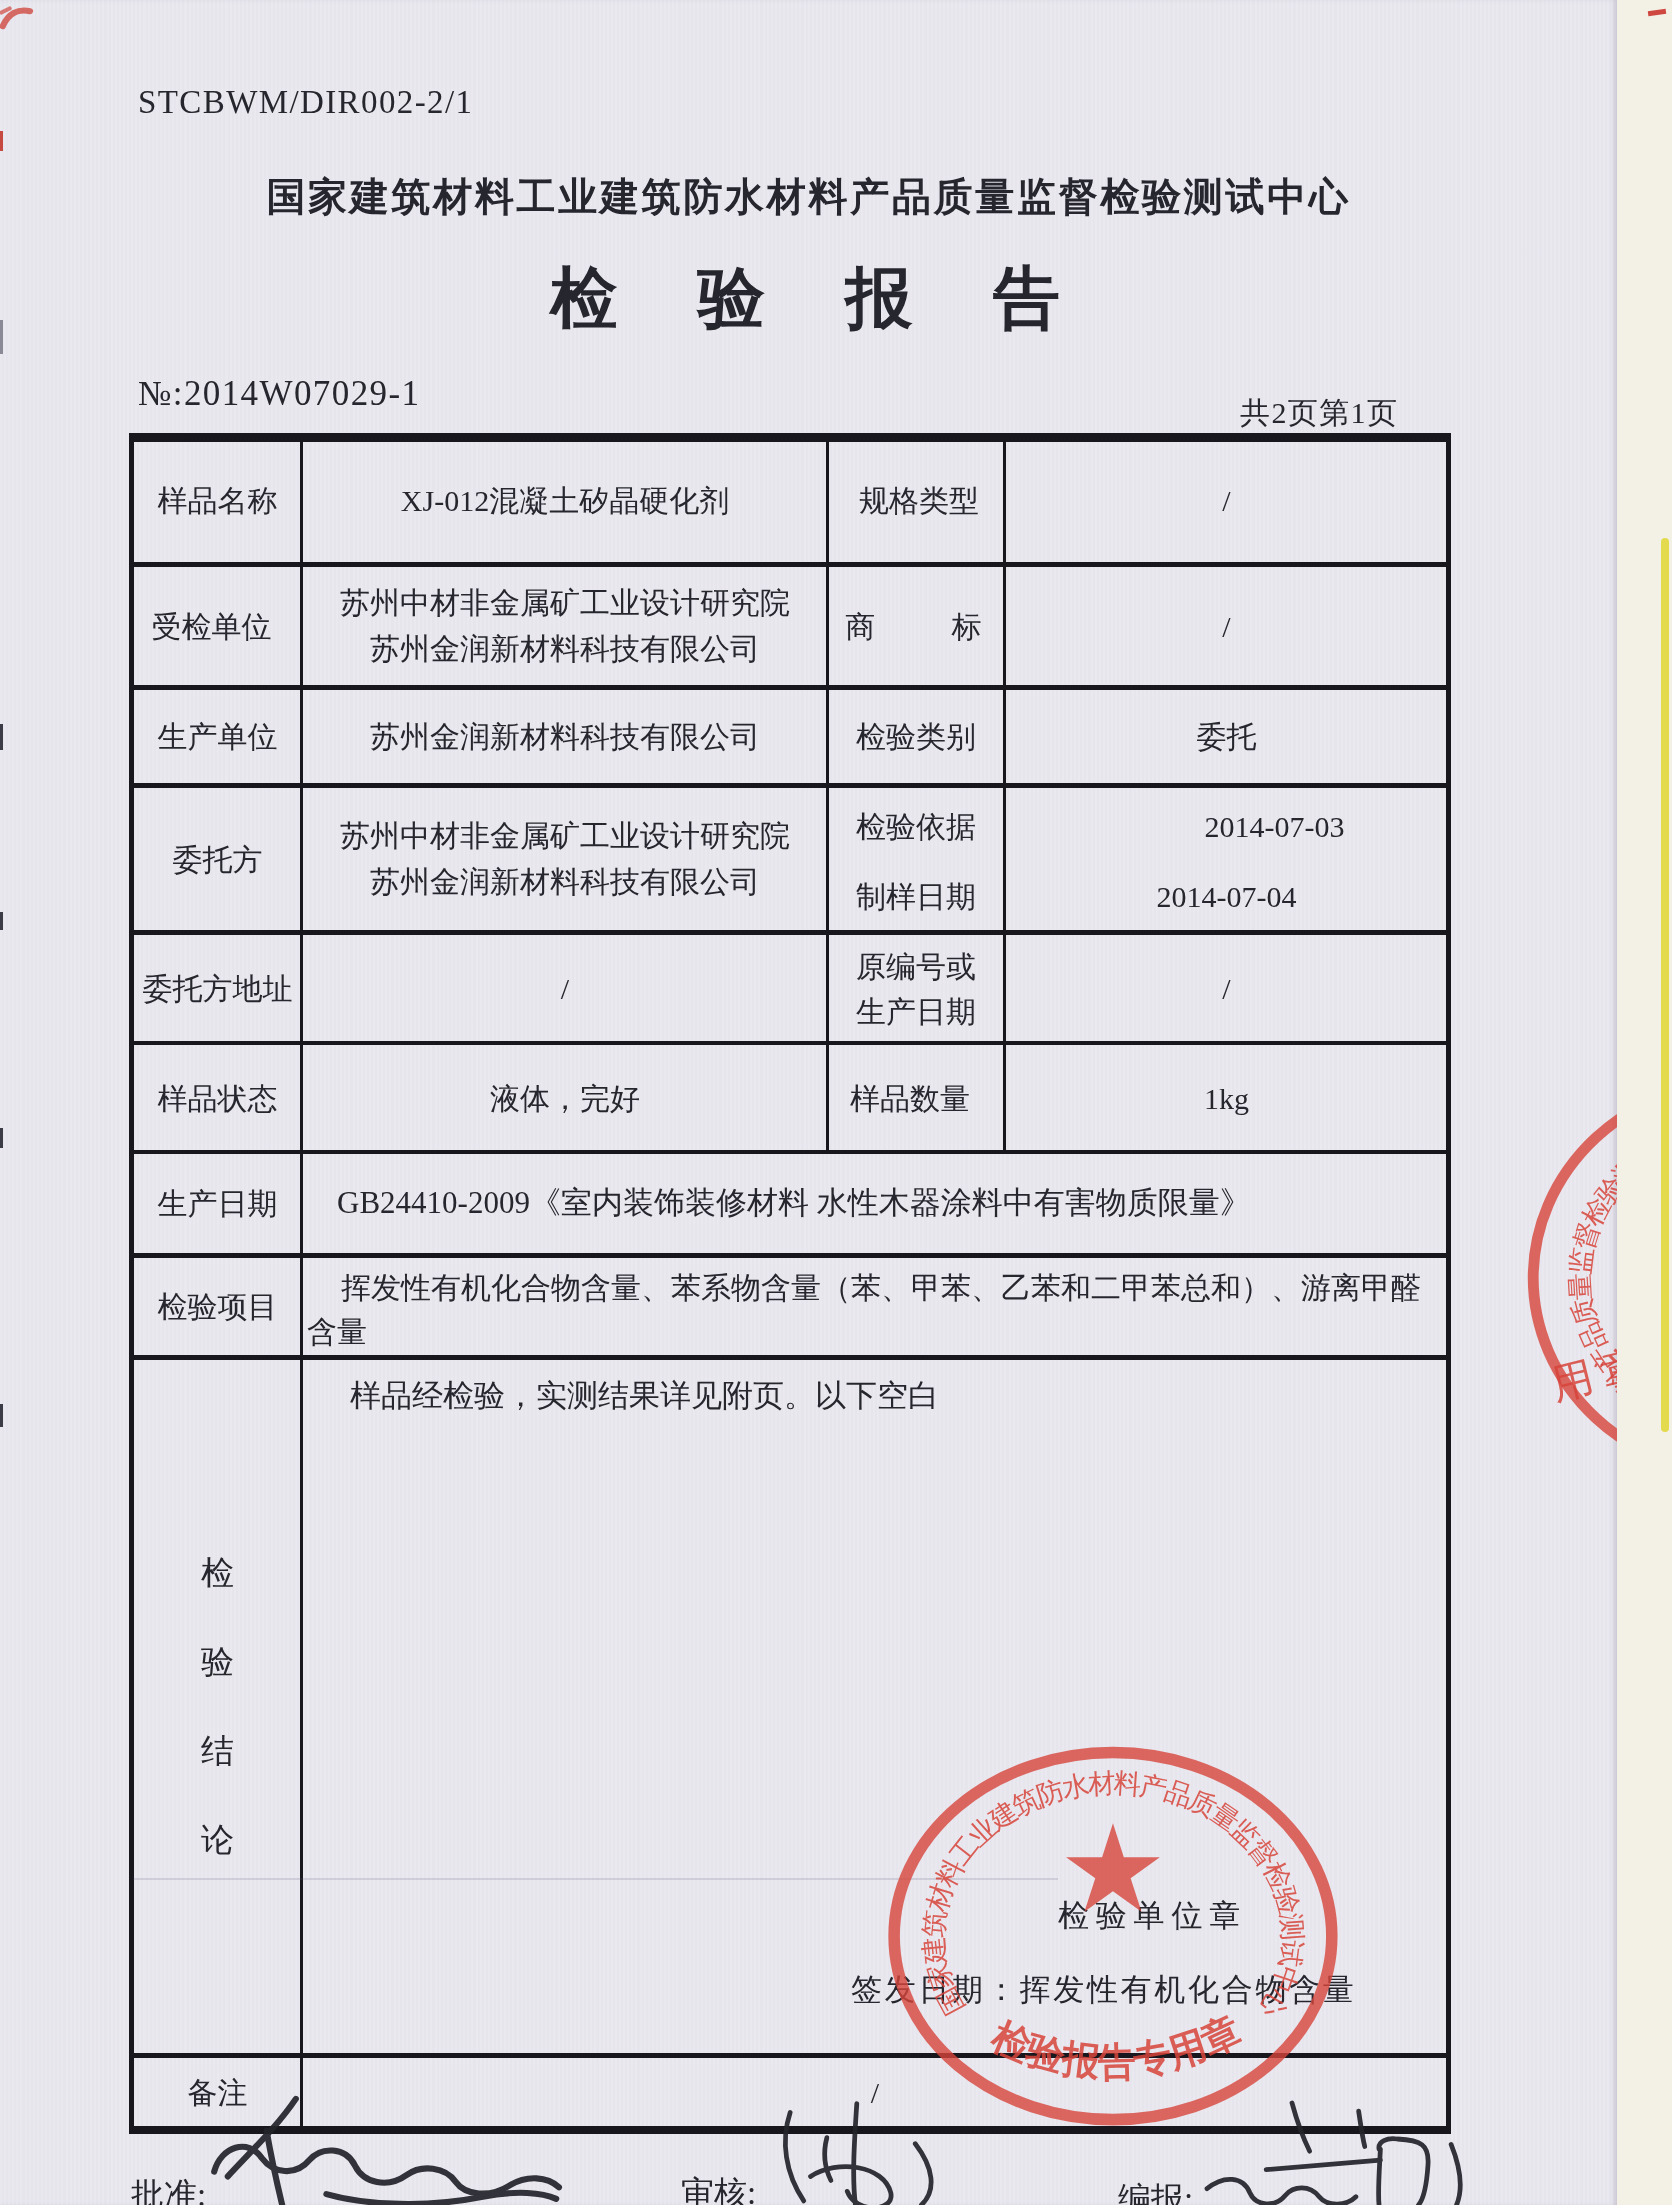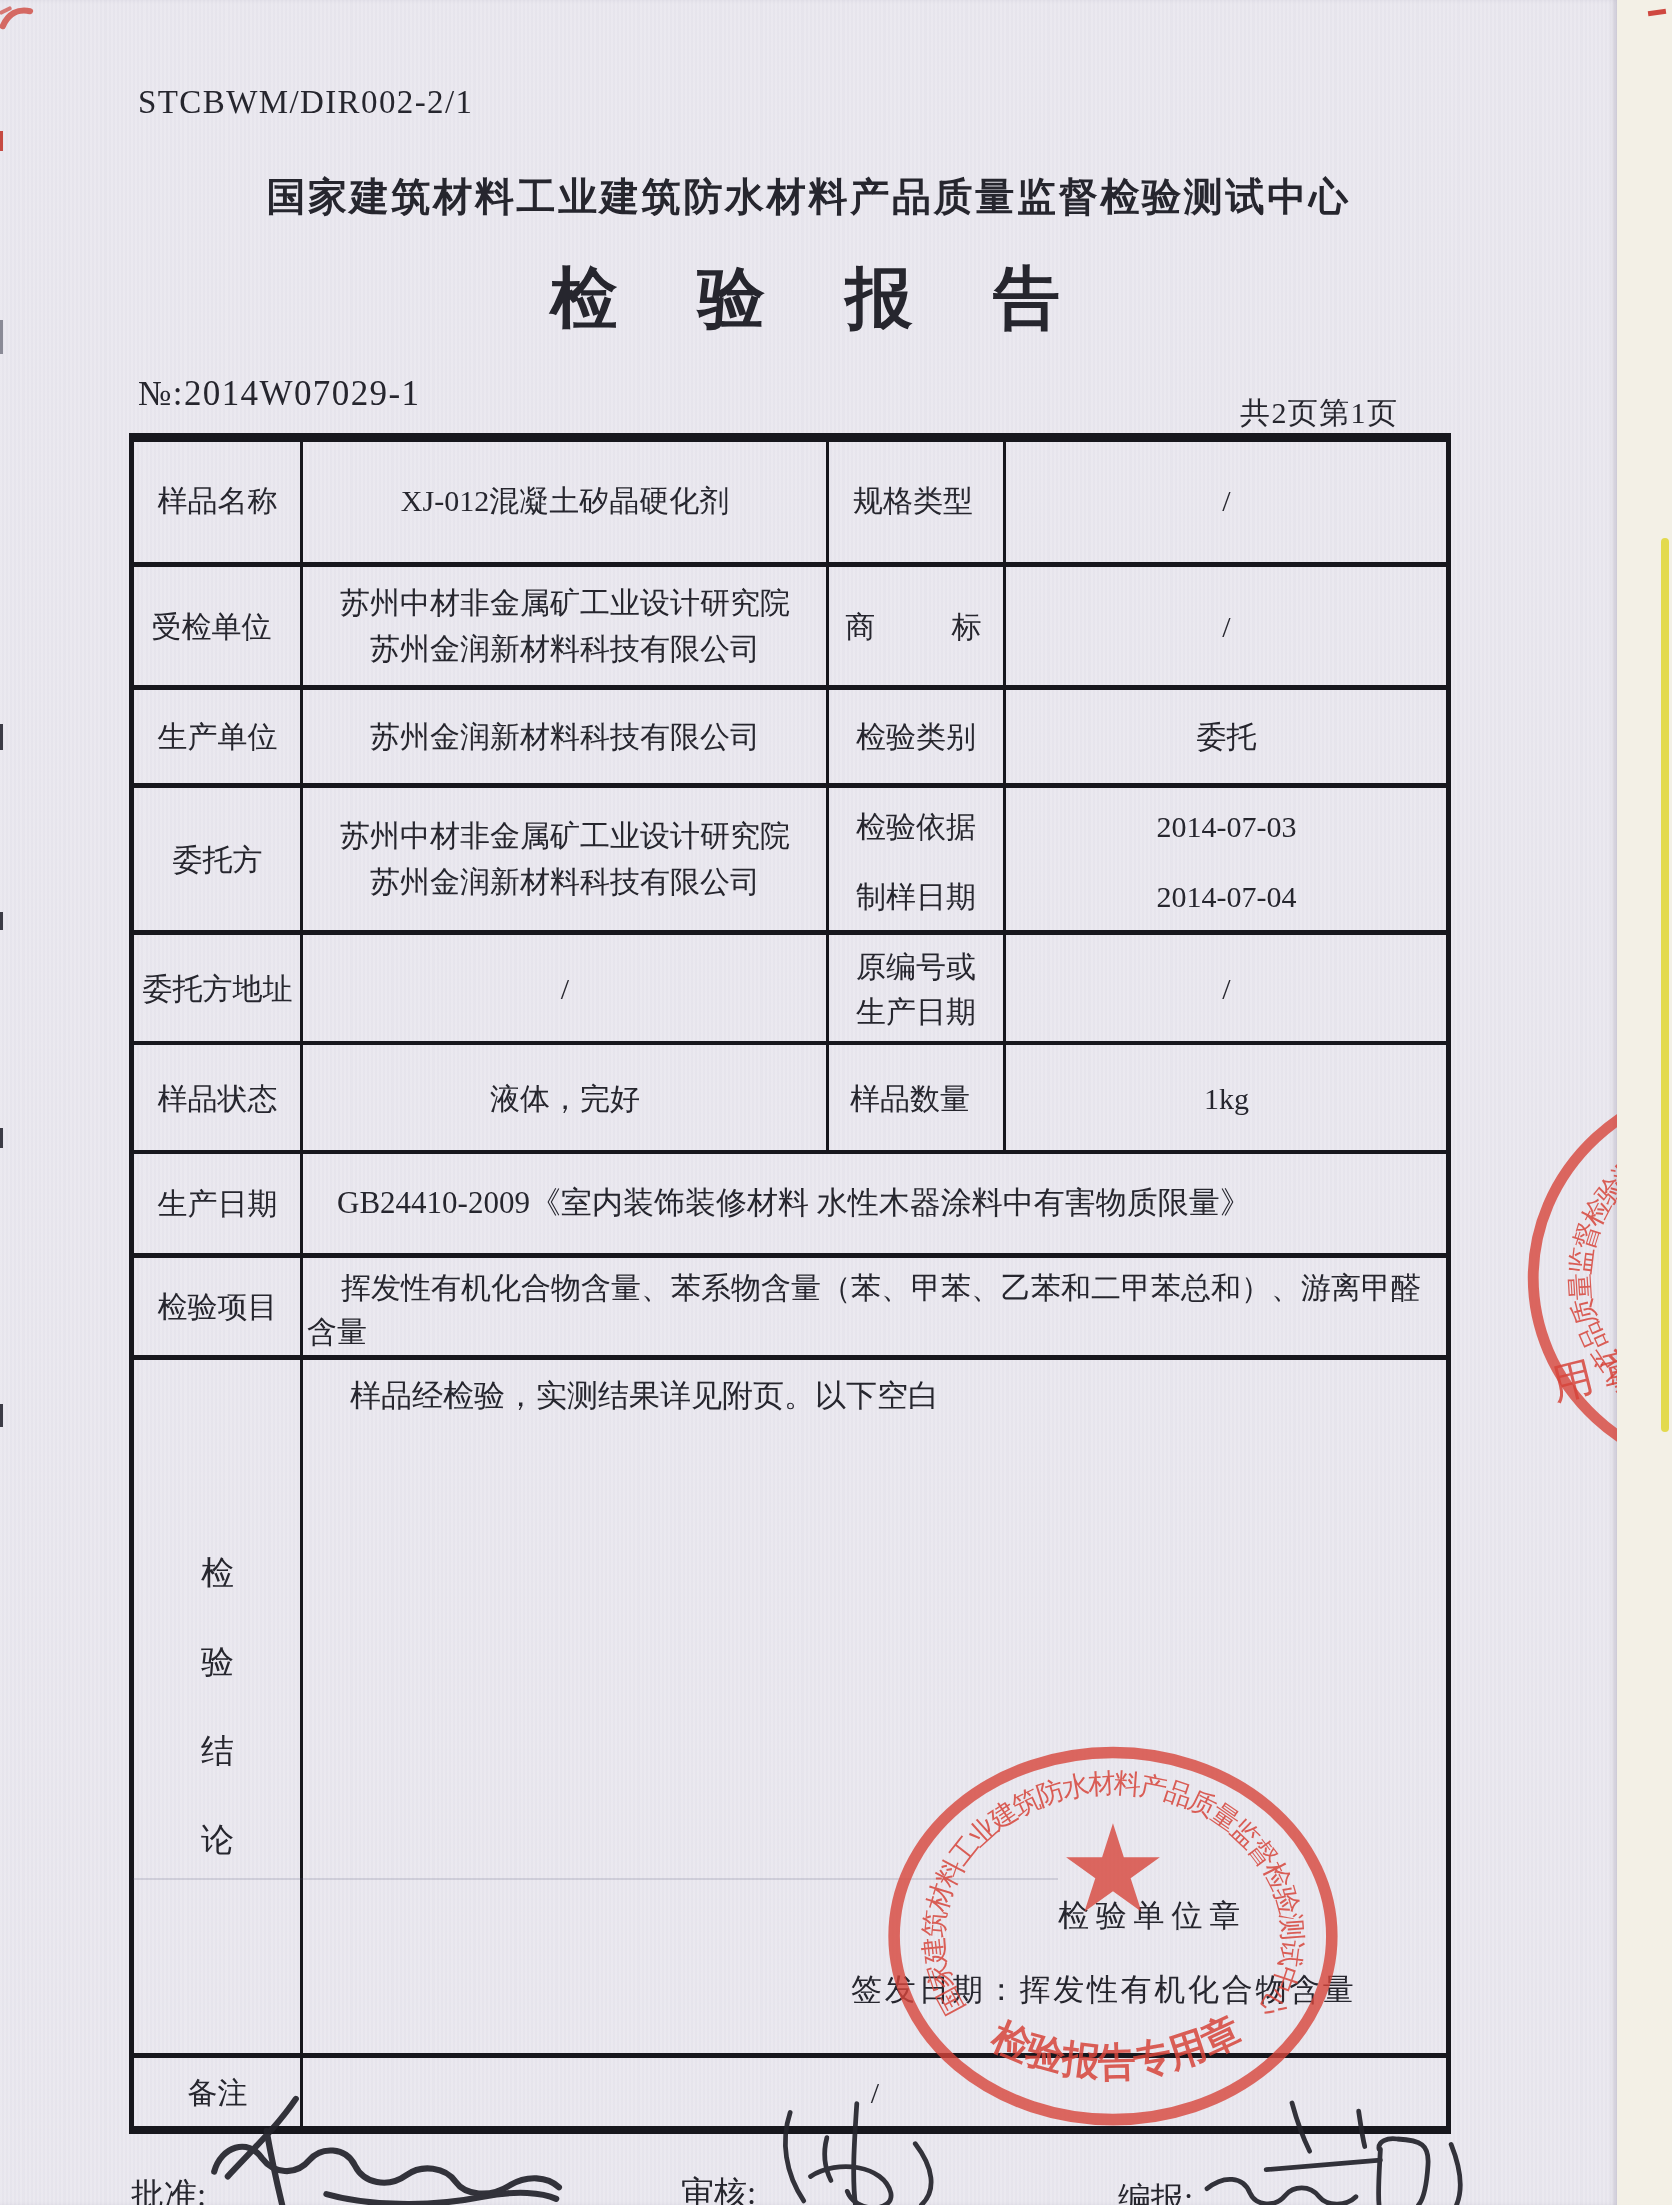--- a/index.html
+++ b/index.html
@@ -63,21 +63,21 @@
     <div class="hl" style="left:129px;top:2053px;width:1322px;height:5.4px;"></div>
     <div class="hl" style="left:129px;top:2126px;width:1322px;height:7.5px;"></div>
     <div class="vl" style="left:129px;top:433px;width:4.8px;height:1701px;"></div>
     <div class="vl" style="left:1446px;top:433px;width:4.8px;height:1701px;"></div>
     <div class="vl" style="left:300px;top:433px;width:3.4px;height:1701px;"></div>
     <div class="vl" style="left:826px;top:433px;width:3.4px;height:721px;"></div>
     <div class="vl" style="left:1003px;top:433px;width:3.4px;height:721px;"></div>
 
     <div class="cell" style="left:134px;top:438px;width:167px;height:124px;">样品名称</div>
     <div class="cell" style="left:304px;top:438px;width:522px;height:124px;">XJ-012混凝土矽晶硬化剂</div>
-    <div class="cell" style="left:811px;top:438px;width:180px;height:124px;padding-left:12px;">规格类型</div>
+    <div class="cell" style="left:829px;top:438px;width:180px;height:124px;">规格类型</div>
     <div class="cell" style="left:1007px;top:438px;width:439px;height:124px;">/</div>
 
     <div class="cell" style="left:128px;top:567px;width:167px;height:118px;">受检单位</div>
     <div class="cell col" style="left:304px;top:567px;width:522px;height:118px;line-height:1.55;">
       <span>苏州中材非金属矿工业设计研究院</span>
       <span>苏州金润新材料科技有限公司</span>
     </div>
     <div class="cell" style="left:829px;top:567px;width:174px;height:118px;letter-spacing:5.4px;">商　　标</div>
     <div class="cell" style="left:1007px;top:567px;width:439px;height:118px;">/</div>
 
@@ -85,21 +85,21 @@
     <div class="cell" style="left:304px;top:689px;width:522px;height:94px;">苏州金润新材料科技有限公司</div>
     <div class="cell" style="left:829px;top:689px;width:174px;height:94px;">检验类别</div>
     <div class="cell" style="left:1007px;top:689px;width:439px;height:94px;">委托</div>
 
     <div class="cell" style="left:134px;top:788px;width:167px;height:142px;">委托方</div>
     <div class="cell col" style="left:304px;top:788px;width:522px;height:142px;line-height:1.55;">
       <span>苏州中材非金属矿工业设计研究院</span>
       <span>苏州金润新材料科技有限公司</span>
     </div>
     <div class="cell" style="left:829px;top:792px;width:174px;height:68px;">检验依据</div>
-    <div class="cell" style="left:1007px;top:792px;width:439px;height:68px;">2014-07-03</div>
+    <div class="cell" style="left:1007px;top:792px;width:439px;height:68px;padding-left:48px;">2014-07-03</div>
     <div class="cell" style="left:829px;top:862px;width:174px;height:68px;">制样日期</div>
     <div class="cell" style="left:1007px;top:862px;width:439px;height:68px;">2014-07-04</div>
 
     <div class="cell" style="left:134px;top:935px;width:167px;height:107px;">委托方地址</div>
     <div class="cell" style="left:304px;top:935px;width:522px;height:107px;">/</div>
     <div class="cell col" style="left:829px;top:935px;width:174px;height:107px;line-height:1.5;">
       <span>原编号或</span>
       <span>生产日期</span>
     </div>
     <div class="cell" style="left:1007px;top:935px;width:439px;height:107px;">/</div>

